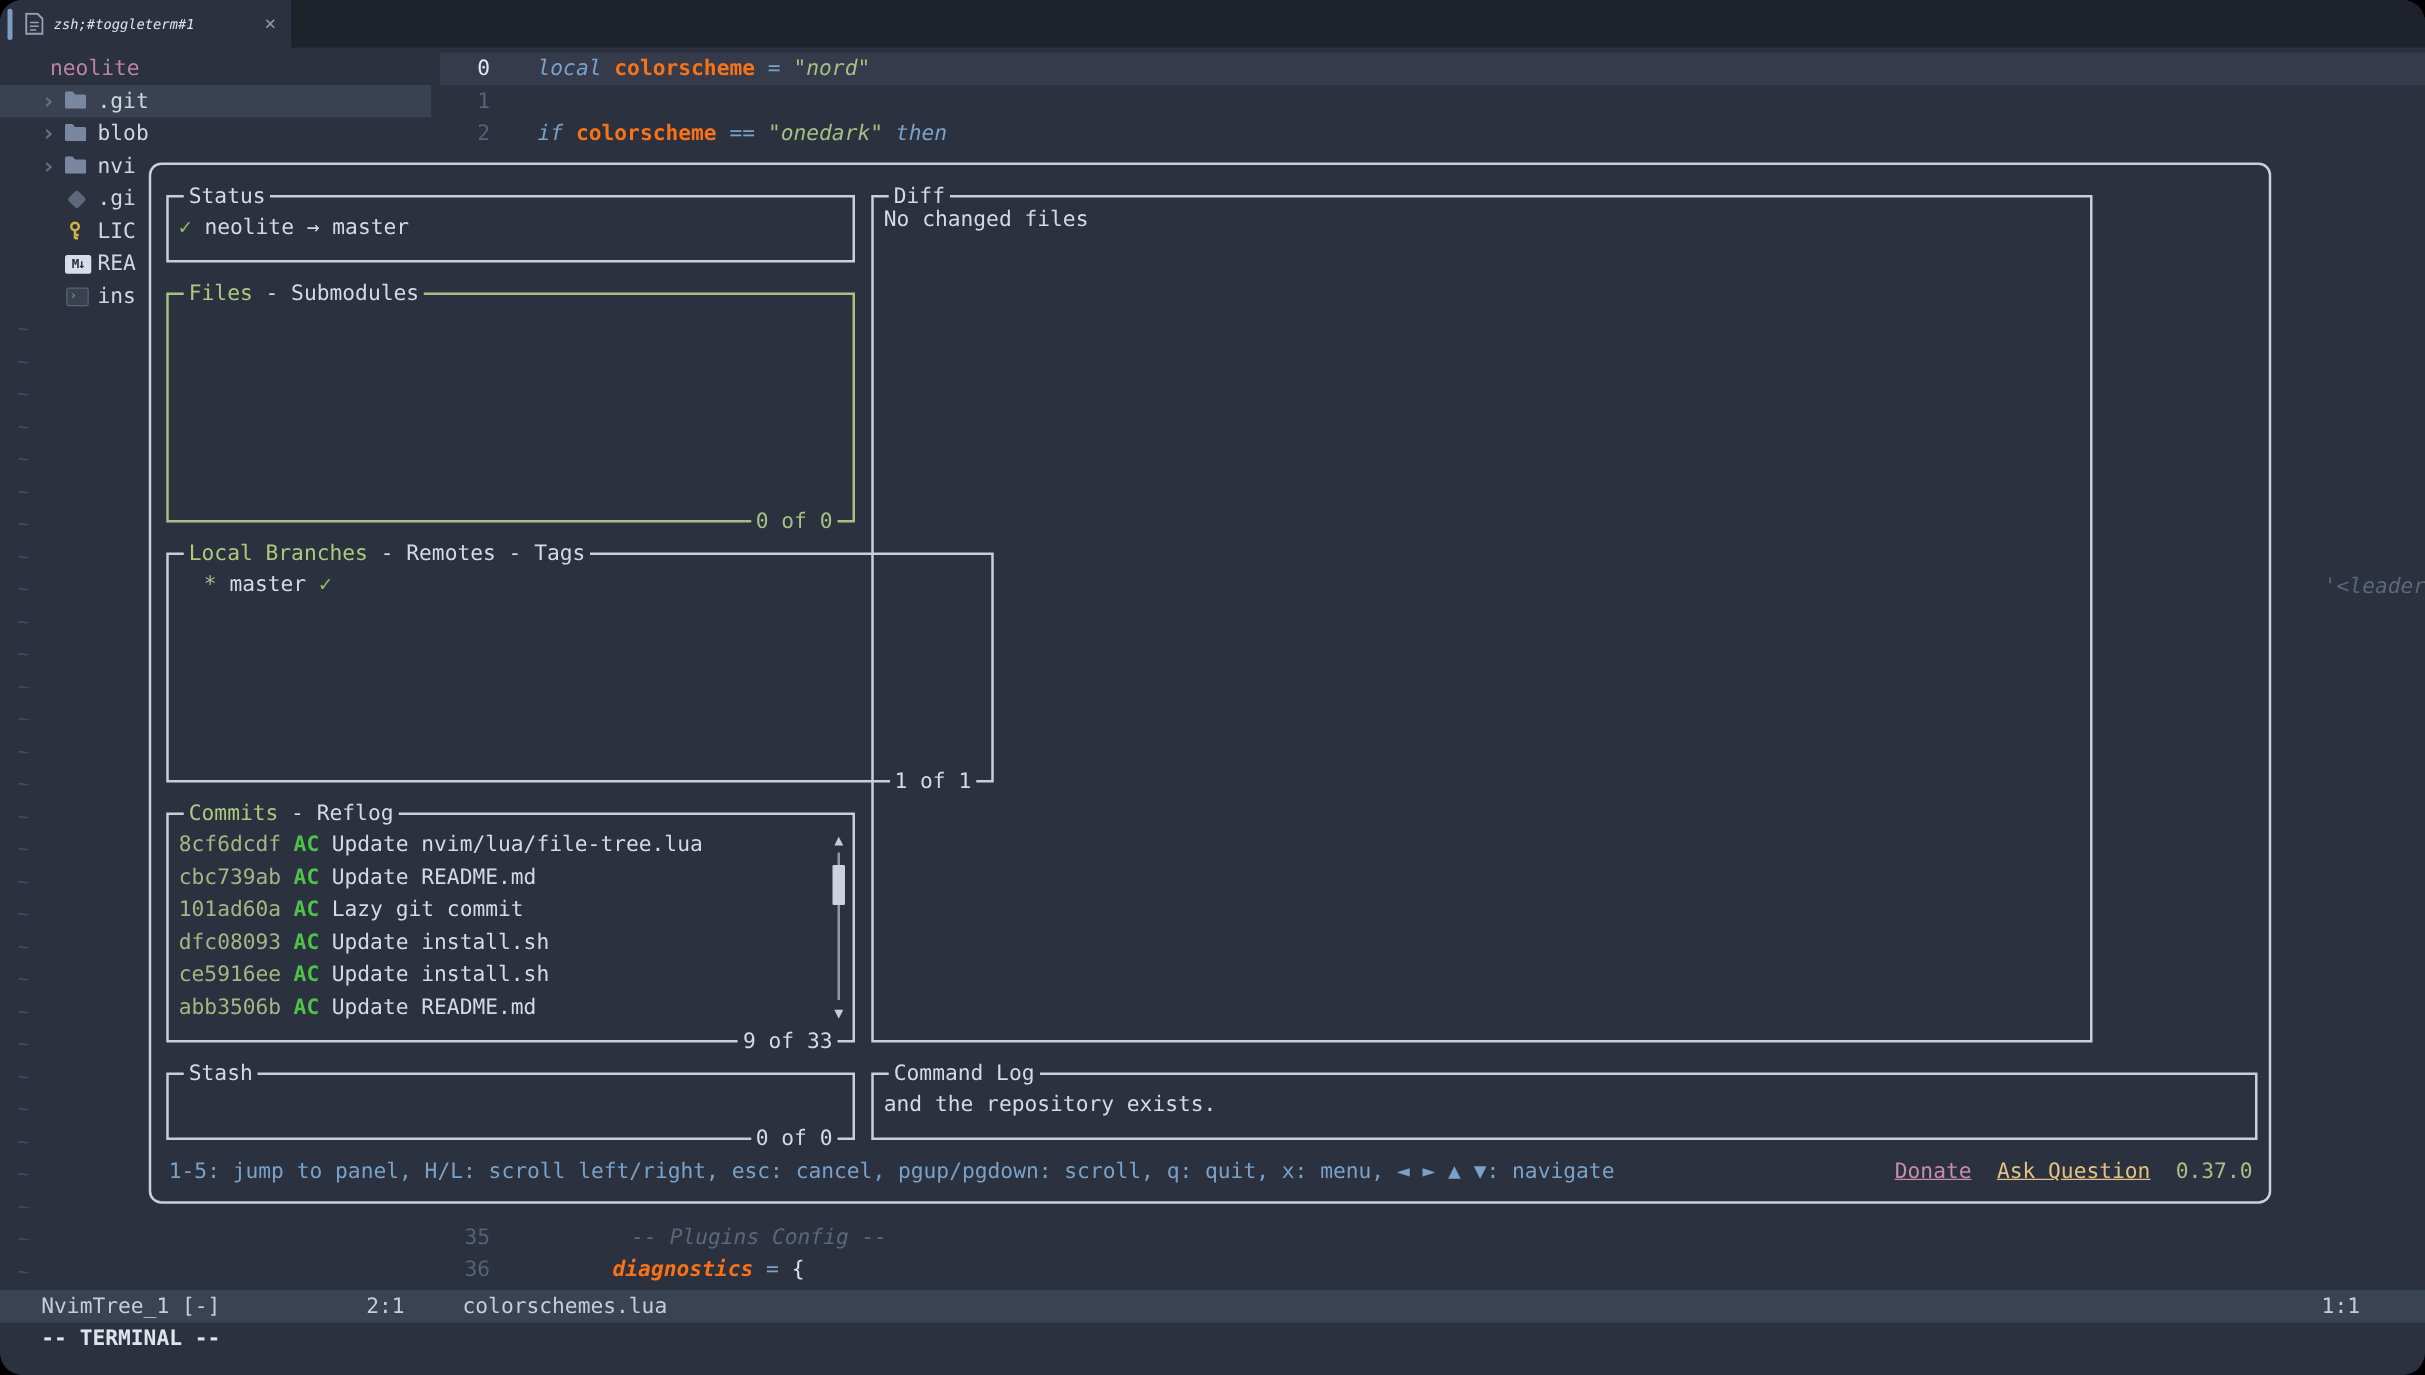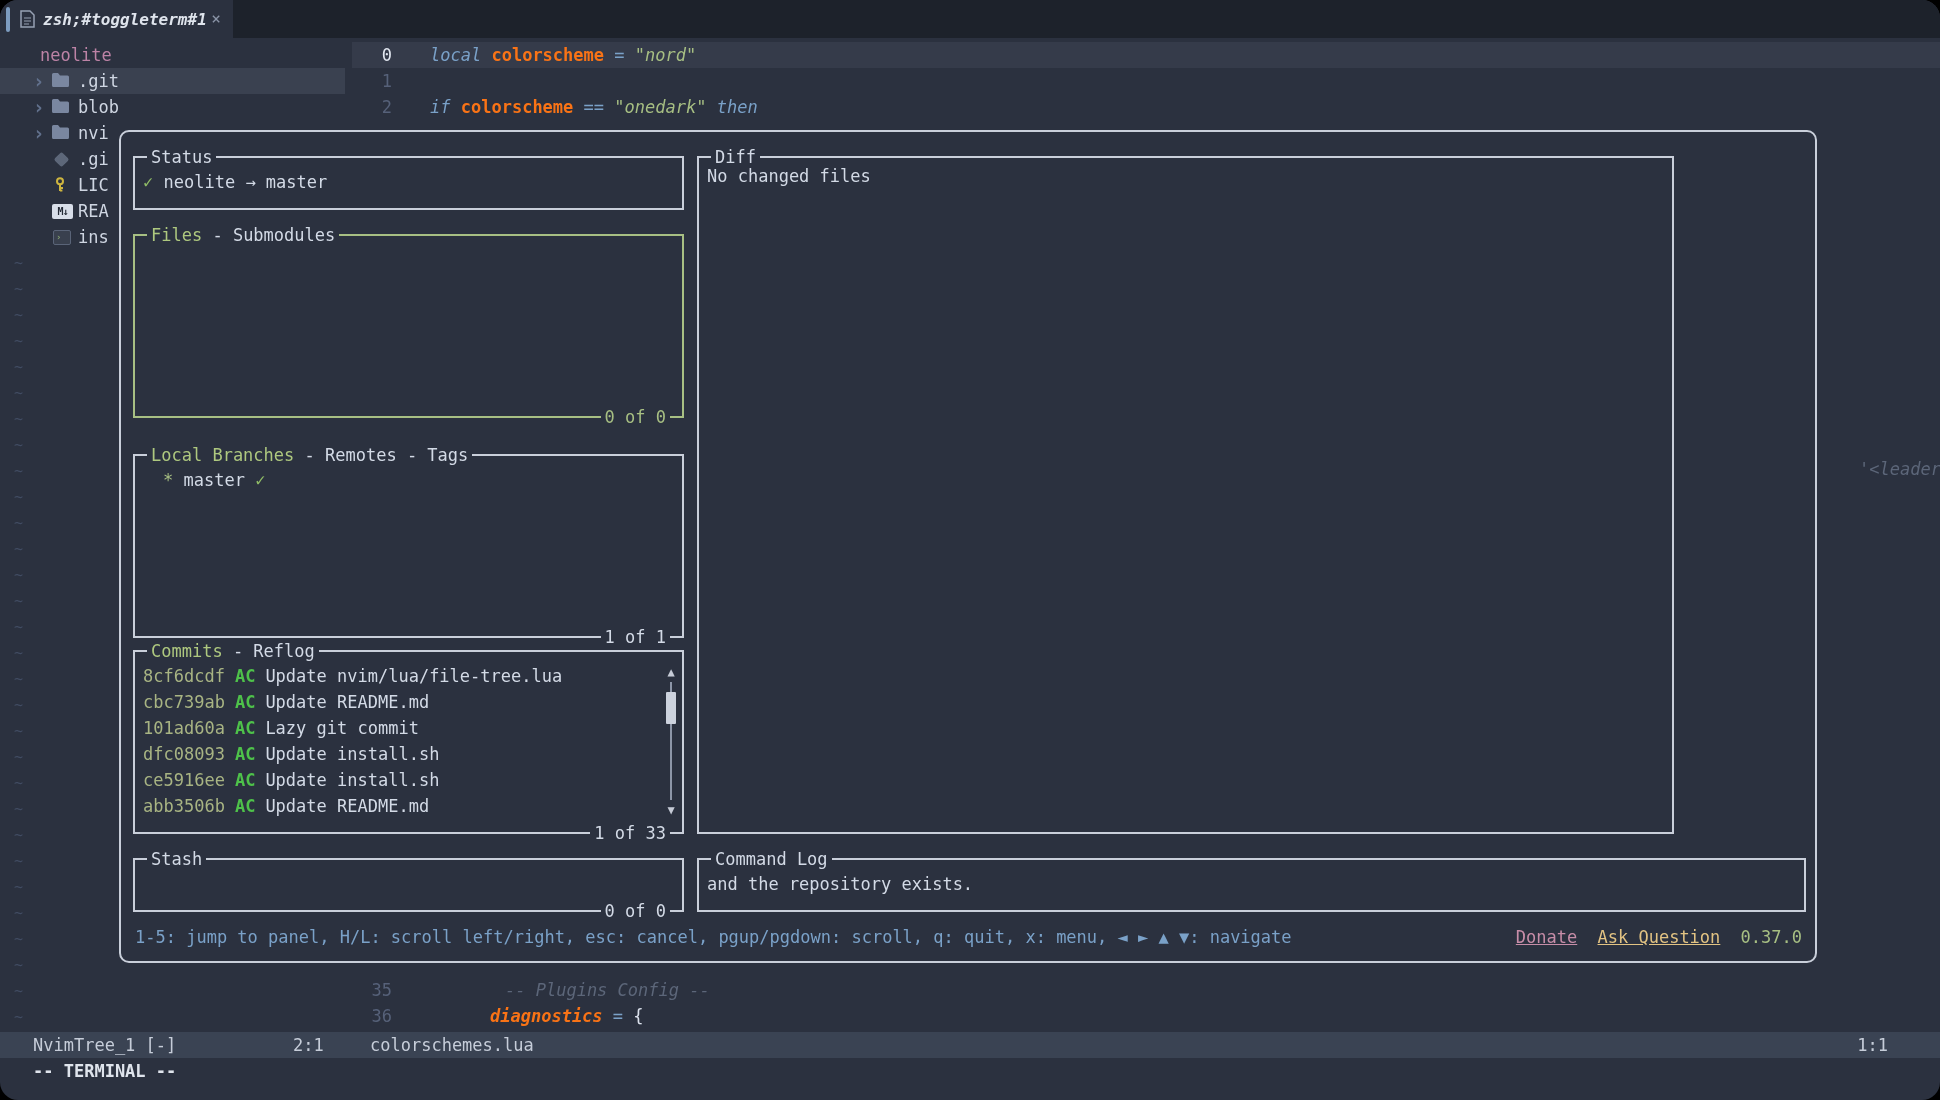--- a/index.html
+++ b/index.html
@@ -27,21 +27,21 @@
   body{background:#000;font-family:"DejaVu Sans Mono",monospace;}
   .screen{
     position:relative;width:1940px;height:1100px;background:var(--bg);
     border-radius:18px;overflow:hidden;font-size:17px;color:var(--fg);
   }
   
   .tabline{position:absolute;left:0;top:0;width:100%;height:38px;}
   .tab{position:absolute;left:0;top:0;width:233px;height:38px;background:var(--bg);display:flex;align-items:center;}
   .tab-accent{position:absolute;left:6px;top:7px;width:4px;height:25px;border-radius:2px;background:#7d9cc0;}
   .tab-ficon{margin-left:20px;display:inline-flex;}
-  .tab-title{margin-left:8px;font-style:italic;font-weight:bold;font-size:16px;color:#dfe4ec;white-space:nowrap;}
+  .tab-title{margin-left:8px;font-style:italic;font-weight:normal;font-size:11px;color:#dfe4ec;white-space:nowrap;}
   .tab-close{position:absolute;right:12px;top:0;line-height:38px;color:#8b95a8;font-size:16px;cursor:default;}
   .tabfill{position:absolute;left:233px;right:0;top:0;height:38px;background:var(--bg-dark);}
   
   .nvimtree{position:absolute;left:0;top:42px;width:352px;z-index:1;}
   .tree-row{position:absolute;left:0;width:345px;height:26px;line-height:26px;white-space:nowrap;}
   .tree-row.sel{background:var(--row-hl);}
   .tree-root{position:absolute;left:40px;top:0;height:26px;line-height:26px;color:var(--root-pink);}
   .chev{position:absolute;left:33px;top:0;color:#61708c;font-size:19px;font-weight:bold;}
   .ficon{position:absolute;left:52px;top:5px;display:inline-flex;}
   .tlabel{position:absolute;left:78px;color:#cfd6e2;}
@@ -236,21 +236,21 @@
       <span class="ptitle">Status</span>
       <div class="pbody"><span class="check">✓</span> <span>neolite → master</span></div>
     </div>
 
     <div class="panel active" style="left:12px;top:102px;width:551px;height:184px">
       <span class="ptitle"><span class="ta">Files</span><span> - Submodules</span></span>
       <div class="pbody"></div>
       <span class="pcount green">0 of 0</span>
     </div>
 
-    <div class="panel" style="left:12px;top:322px;width:551px;height:184px">
+    <div class="panel" style="left:12px;top:310px;width:662px;height:184px">
       <span class="ptitle"><span class="ta">Local Branches</span><span> - Remotes - Tags</span></span>
       <div class="pbody">
         <div class="crow"><span style="margin-left:20px" class="star">*</span> <span>master</span> <span class="check">✓</span></div>
       </div>
       <span class="pcount">1 of 1</span>
     </div>
 
     <div class="panel" style="left:12px;top:518px;width:551px;height:184px">
       <span class="ptitle"><span class="ta">Commits</span><span> - Reflog</span></span>
       <div class="pbody">
@@ -260,21 +260,21 @@
         <div class="crow"><span class="hash">dfc08093</span><span class="auth">AC</span><span class="msg">Update install.sh</span></div>
         <div class="crow"><span class="hash">ce5916ee</span><span class="auth">AC</span><span class="msg">Update install.sh</span></div>
         <div class="crow"><span class="hash">abb3506b</span><span class="auth">AC</span><span class="msg">Update README.md</span></div>
       </div>
       <div class="vscroll">
         <span class="arr up">▲</span>
         <span class="track"></span>
         <span class="thumb"></span>
         <span class="arr dn">▼</span>
       </div>
-      <span class="pcount">1 of 33</span>
+      <span class="pcount">9 of 33</span>
     </div>
 
     <div class="panel" style="left:12px;top:726px;width:551px;height:54px">
       <span class="ptitle">Stash</span>
       <span class="pcount">0 of 0</span>
     </div>
 
     <div class="panel" style="left:576px;top:24px;width:977px;height:678px">
       <span class="ptitle">Diff</span>
       <div class="pbody" style="padding-top:5px">No changed files</div>

